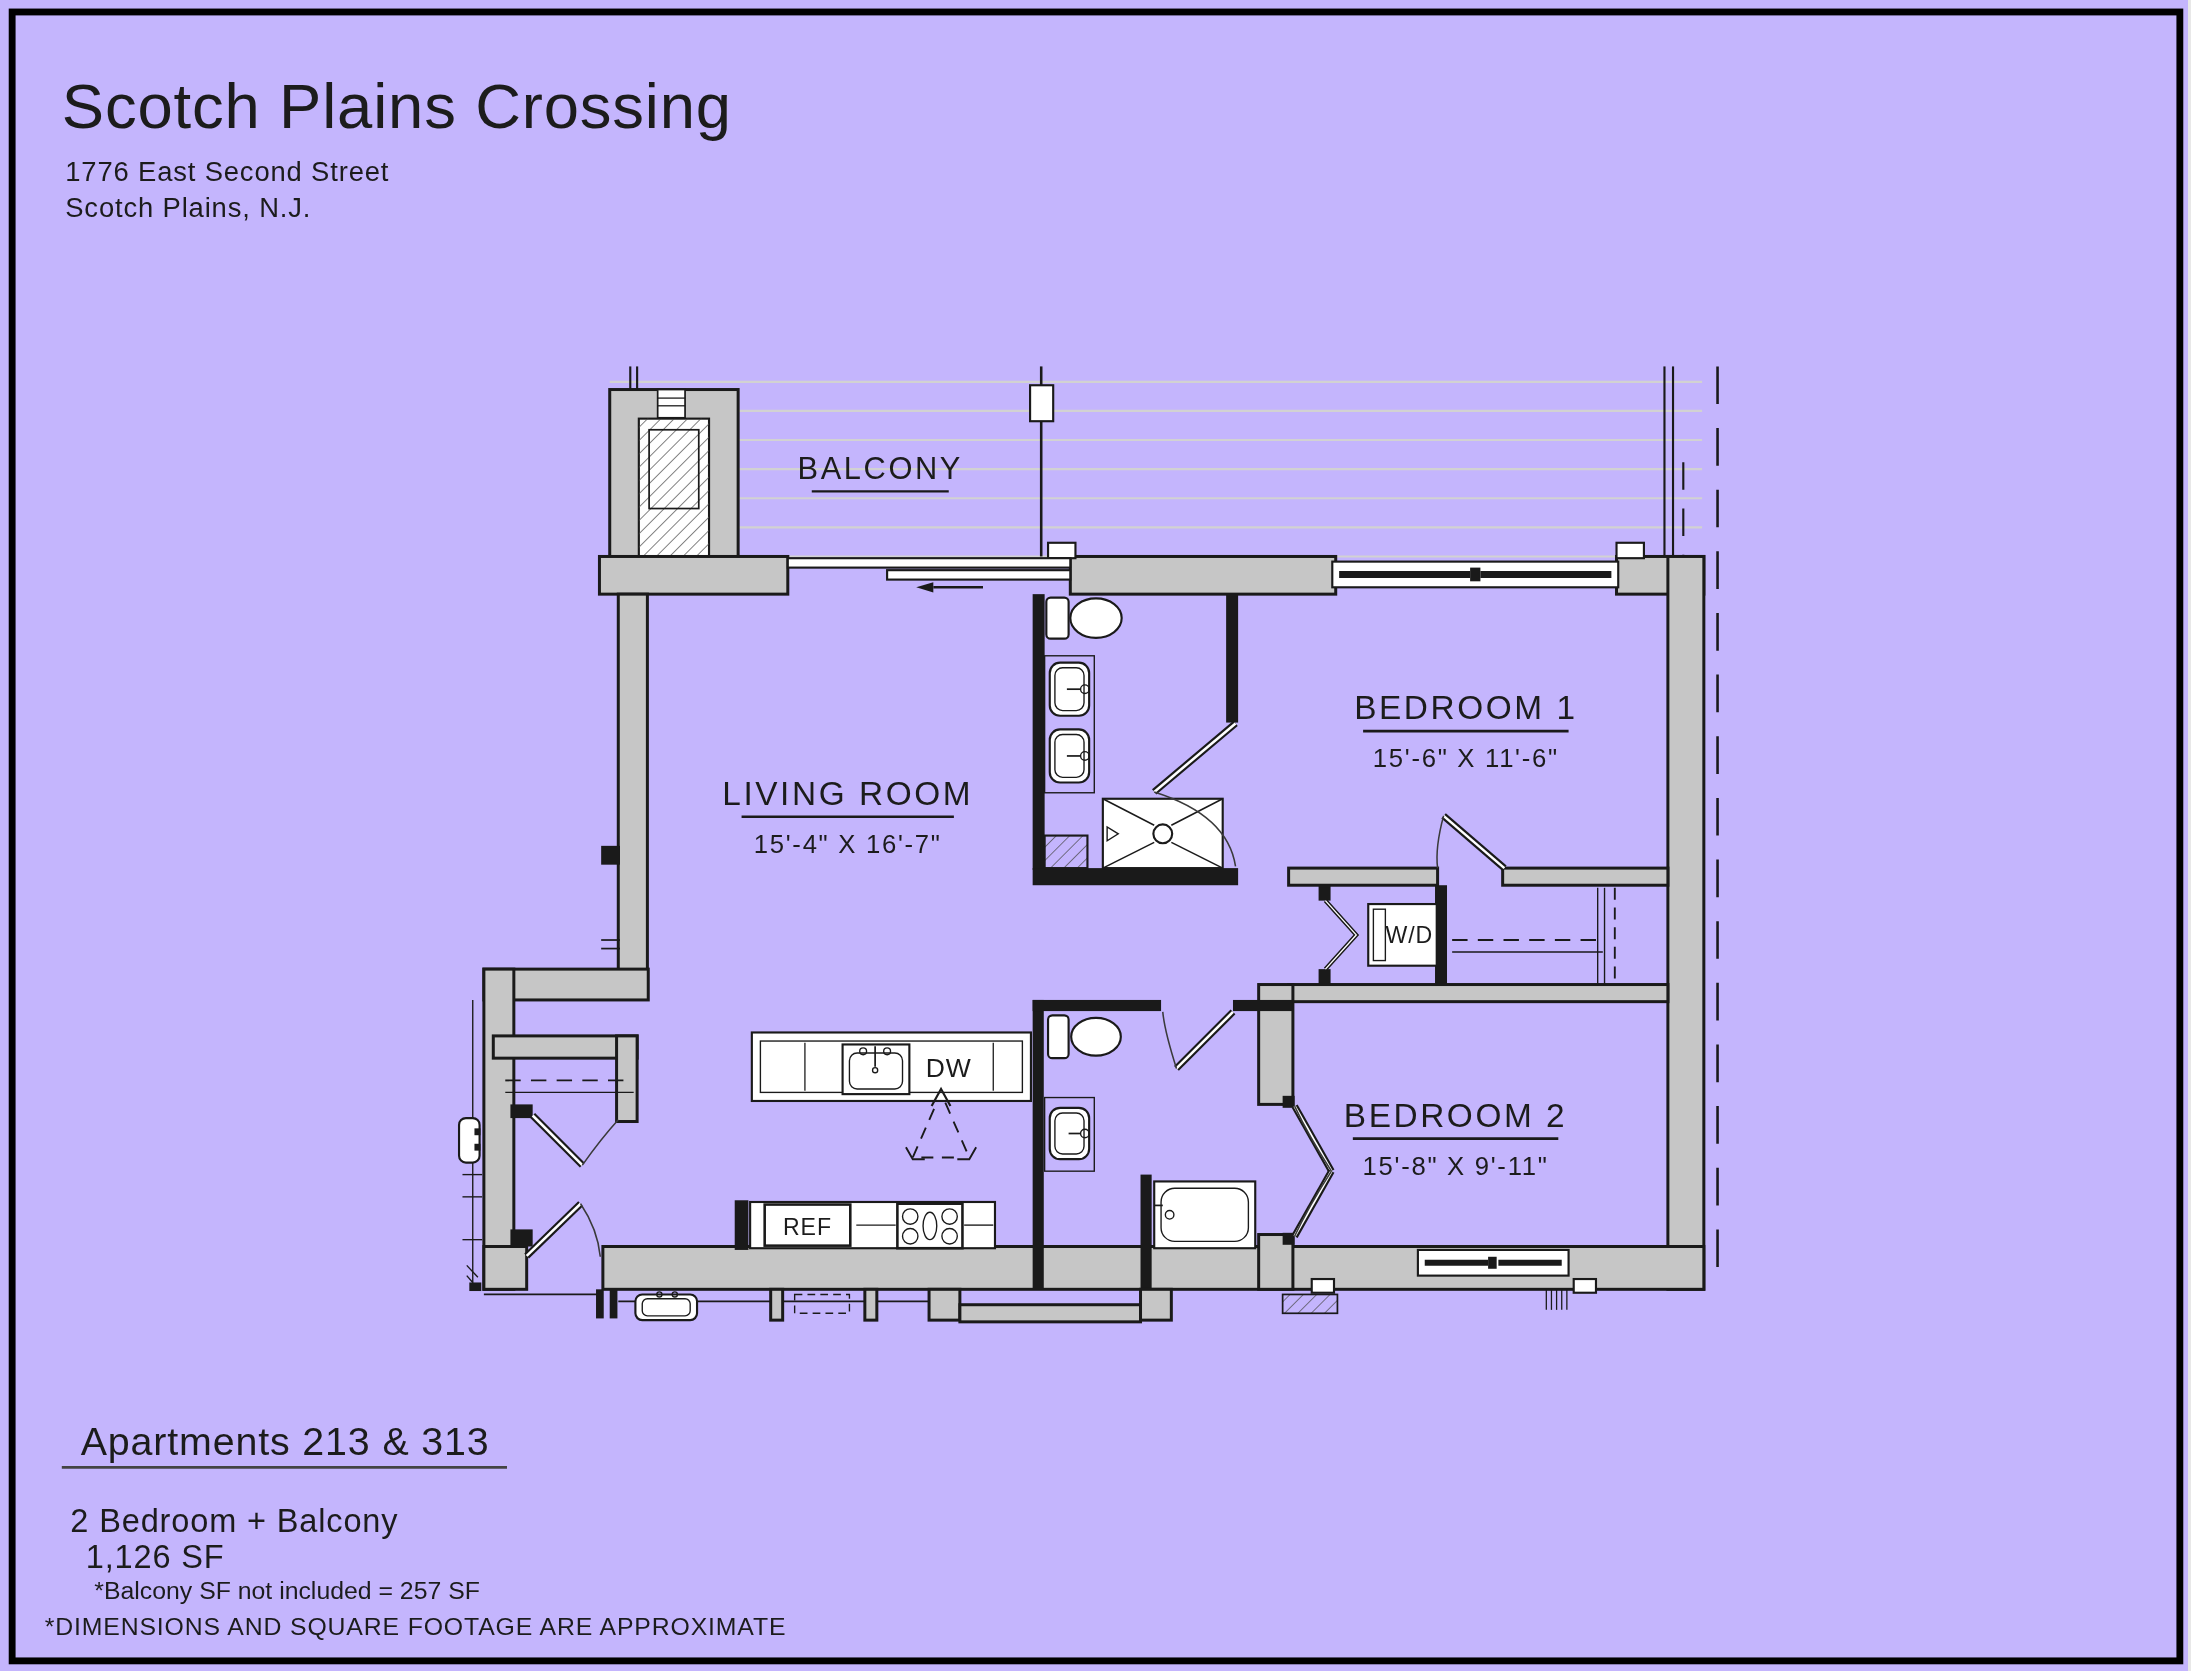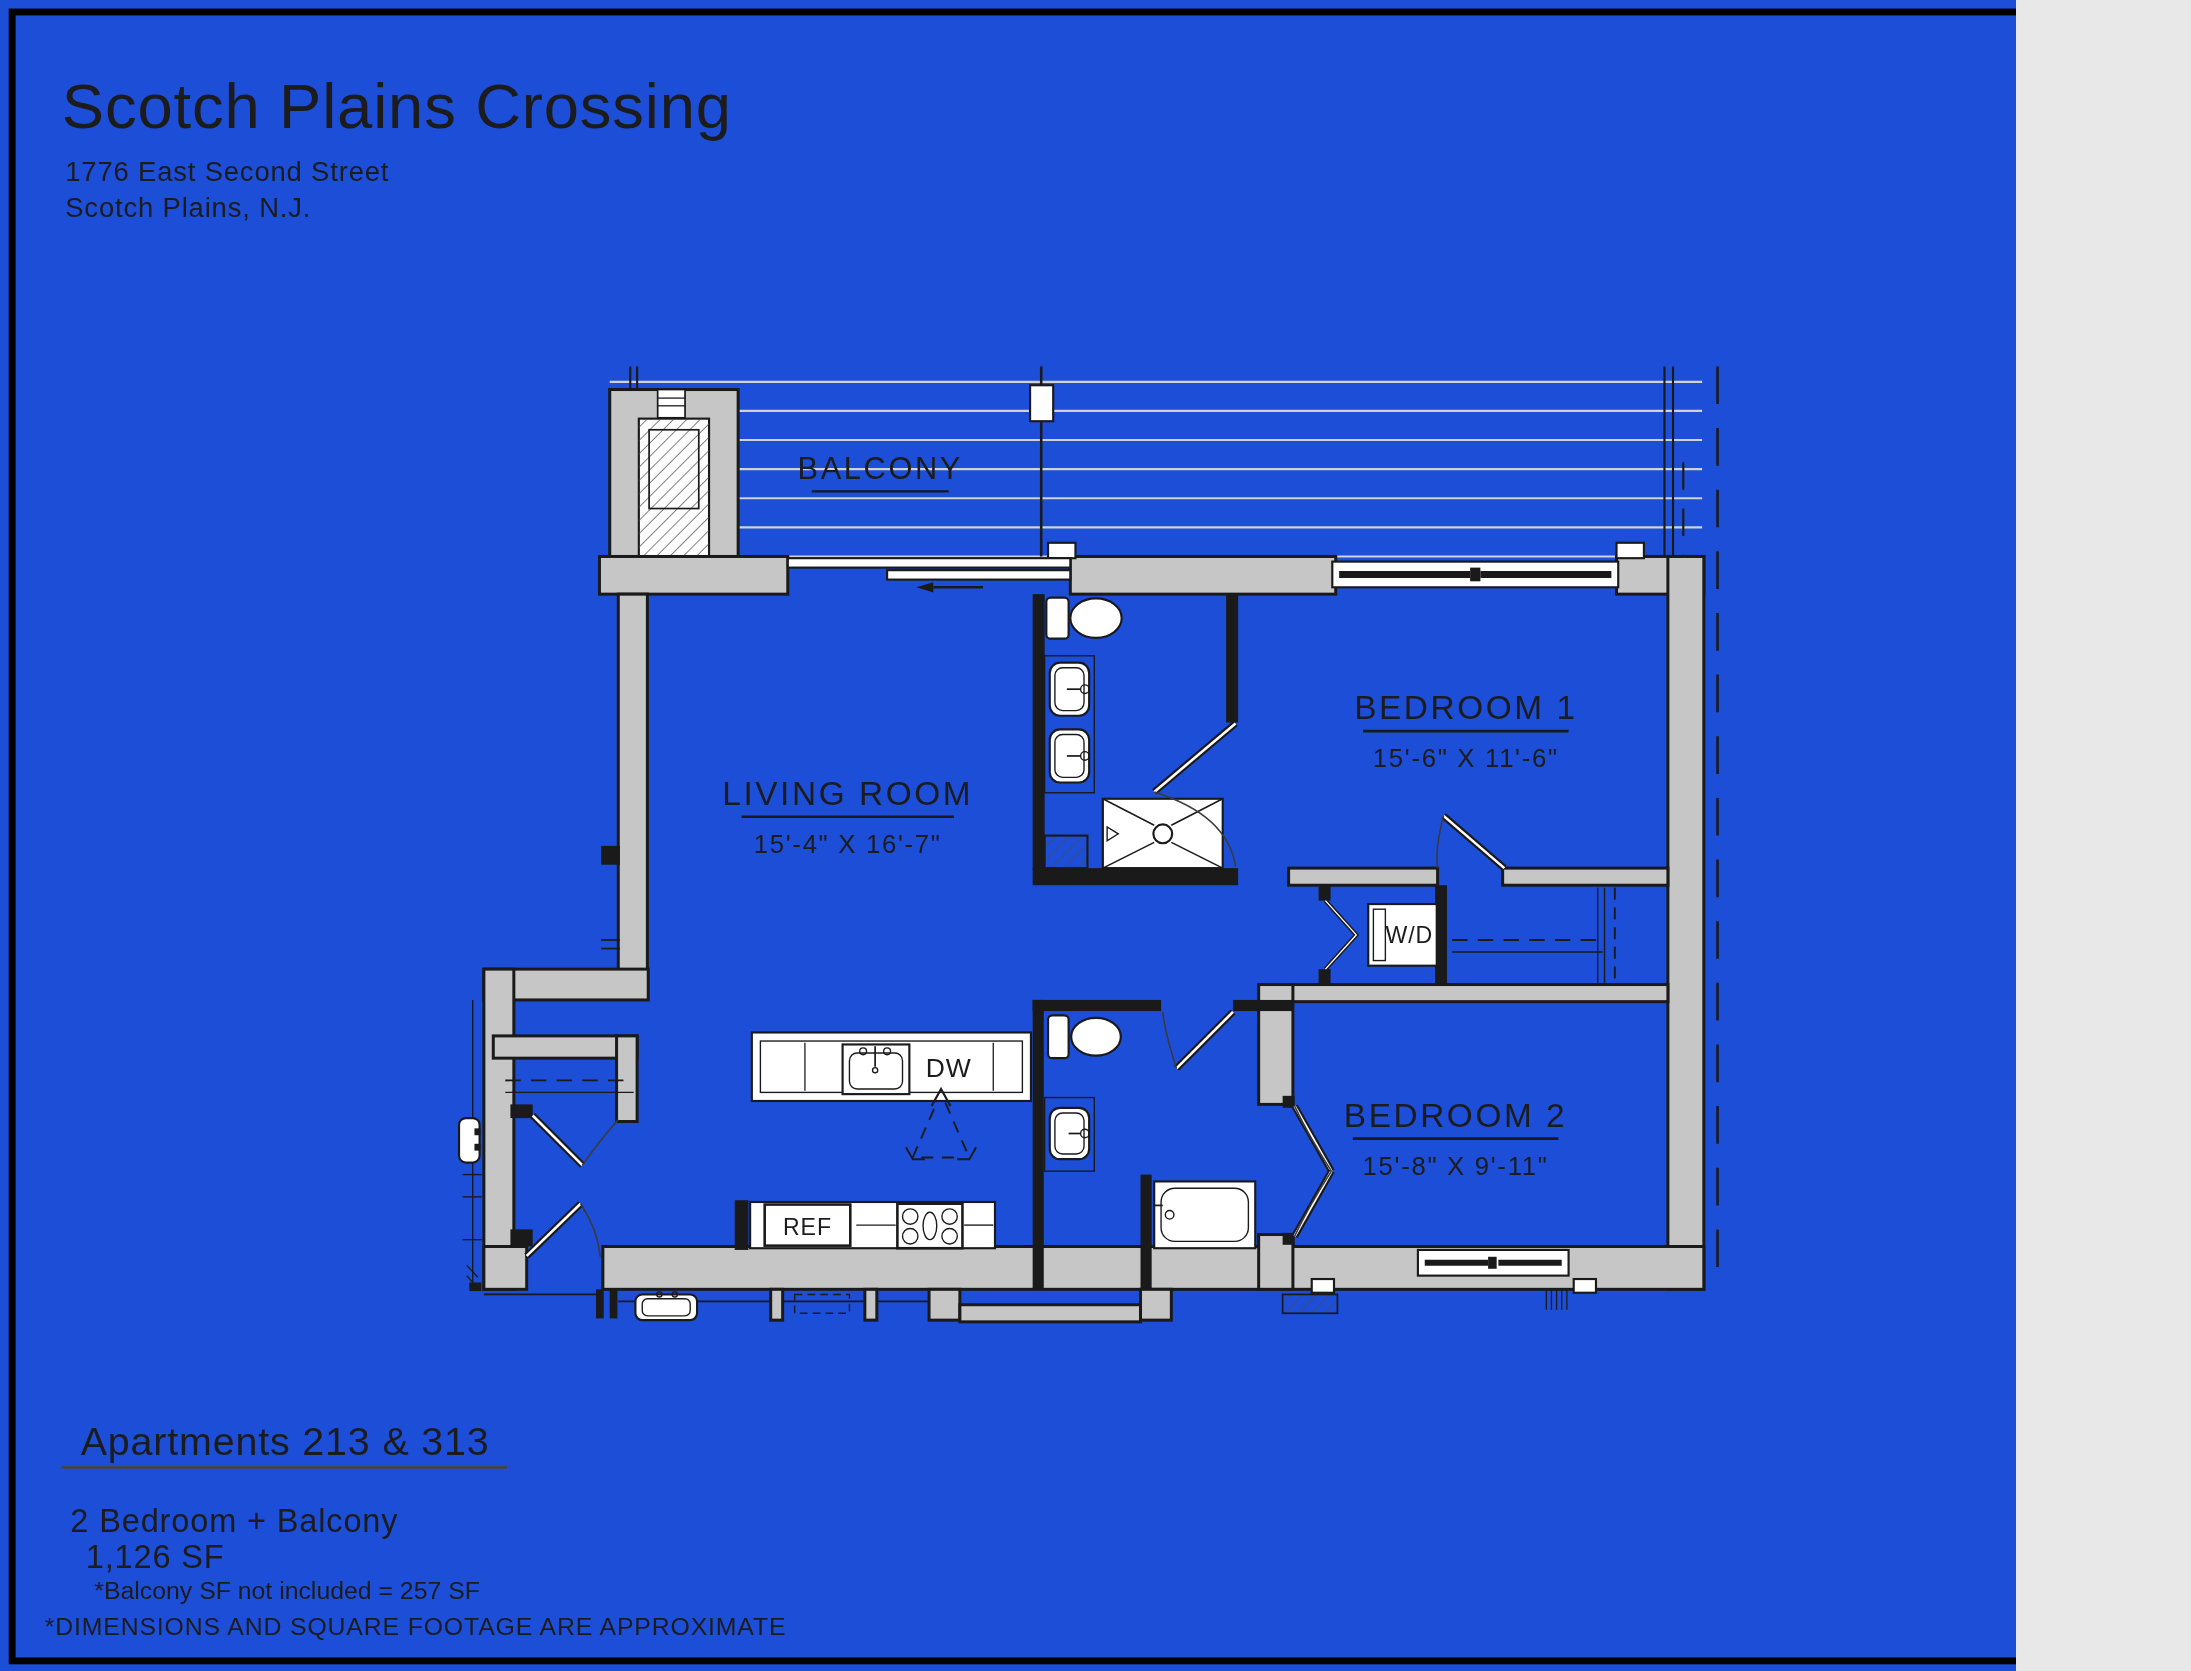--- a/index.html
+++ b/index.html
@@ -1,19 +1,19 @@
 <!DOCTYPE html>
 <html style="--wall-fill: #c6c6c6; --line: #1a1a1a; --deck: #d2d2d2;font-size:13.7px"><head>
 <meta charset="utf-8">
 <style>
   html,body{margin:0;padding:0;background:#e8e8e8;}
   .page{
     position:relative;
-    width:2016px;height:1672px;
-    background:#1d4ed8;
+    width:2188px;height:1672px;
+    background:#c4b5fd;
     font-family:"Liberation Sans", sans-serif;
     overflow:hidden;
   }
   svg{position:absolute;left:0;top:0;}
   text{font-family:"Liberation Sans", sans-serif; fill:#1c1c1c;}
   .hdr-title{font-size:74px;letter-spacing:1px;font-weight:400;}
   .hdr-addr{font-size:32px;letter-spacing:1px;}
   .room-label{font-size:39px;letter-spacing:3px;text-anchor:middle;}
   .dim-label{font-size:30px;letter-spacing:2px;text-anchor:middle;}
   .appl-label{font-size:27px;letter-spacing:1px;text-anchor:middle;}

